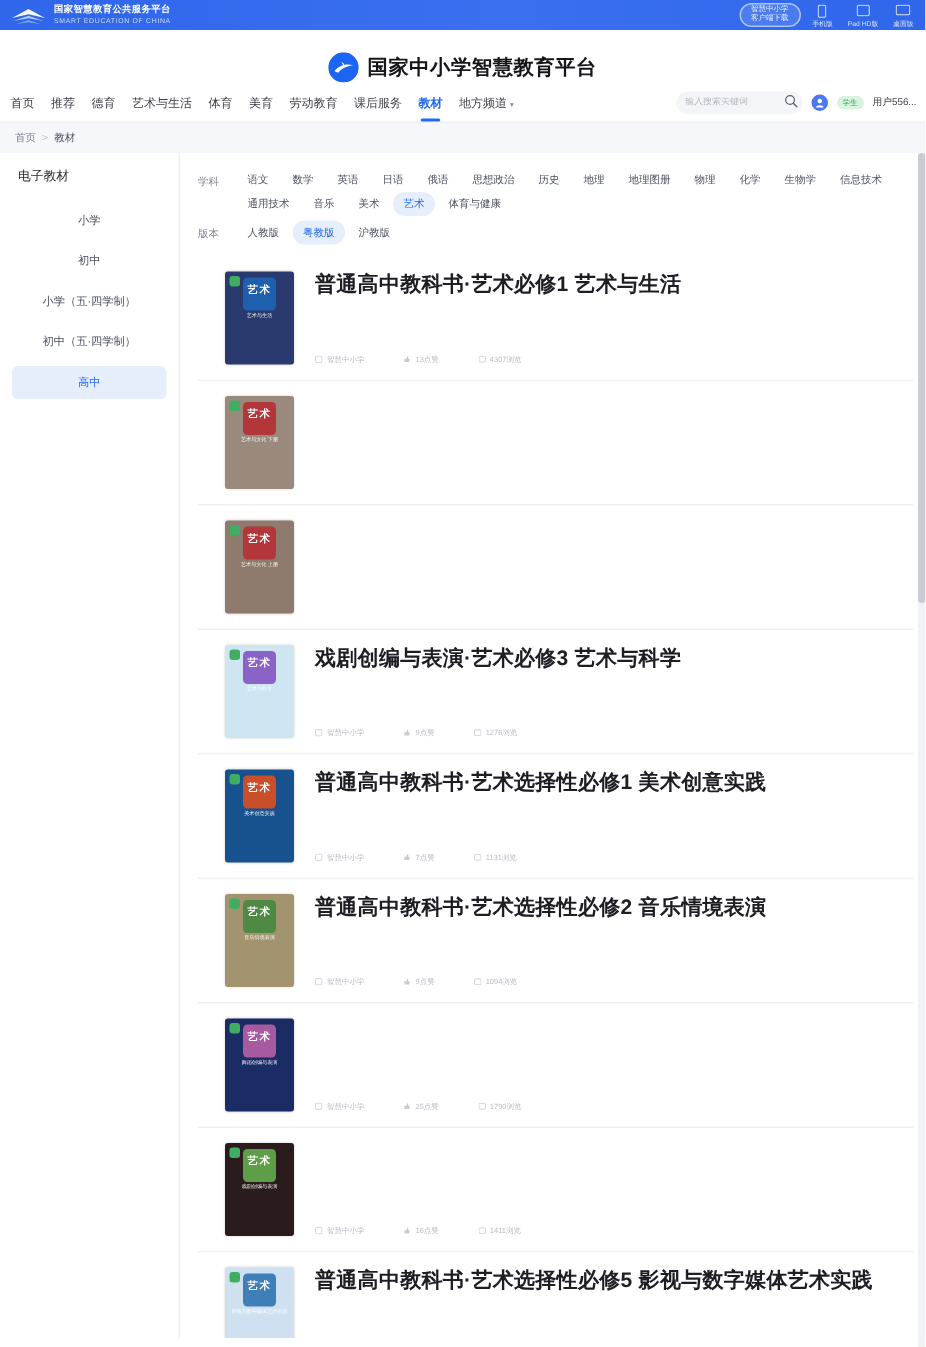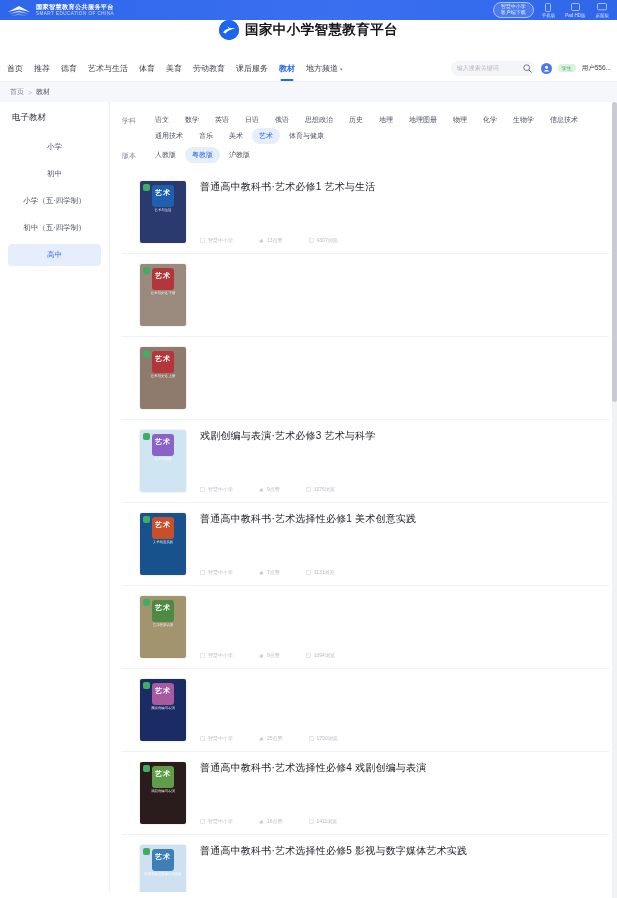--- a/index.html
+++ b/index.html
@@ -43,21 +43,21 @@
   }
   .dl-btn span { display: block; }
   .dev-list { display: flex; align-items: flex-end; gap: 10px; }
   .dev { text-align: center; color: #d8e4fb; }
   .dev-ico { height: 9px; display: flex; align-items: center; justify-content: center; }
   .dev-ico svg { display: block; }
   .dev-label { font-size: 4.5px; margin-top: 1px; white-space: nowrap; }
 
   
   .site-header {
-    height: 35px; background: #fff; display: flex; align-items: flex-start; justify-content: center;
+    height: 35px; background: #fff; display: flex; align-items: flex-end; justify-content: center;
   }
   .brand { display: flex; align-items: center; gap: 6px; }
   .brand-logo { width: 20px; height: 20px; border-radius: 50%; background: #1c64f2; position: relative; }
   .brand-logo svg { position: absolute; inset: 0; }
   .brand-name { font-size: 13.5px; font-weight: bold; color: #15151a; letter-spacing: .4px; }
 
   
   .nav {
     height: 27px; background: #fff; display: flex; align-items: center;
     padding: 0 6px; border-bottom: 1px solid #edeff2; position: relative;
@@ -101,21 +101,21 @@
     padding: 0 10px; gap: 4px; font-size: 7px; color: #7c8190;
   }
   .breadcrumb .bc-link { color: #7c8190; cursor: pointer; }
   .breadcrumb .bc-sep { color: #b6bac4; }
   .breadcrumb .bc-cur { color: #4b5061; }
 
   
   .page { display: flex; height: 790px; background: #f6f7fa; }
 
   .sidebar {
-    width: 110px; background: #ffffff; padding-top: 10px;
+    width: 120px; background: #ffffff; padding-top: 10px;
     border-right: 1px solid #eef0f3; flex: none;
   }
   .sidebar-title {
     font-size: 8.5px; color: #2b2b33; padding: 0 0 0 12px; margin-bottom: 12px;
   }
   .side-item {
     height: 22px; display: flex; align-items: center; justify-content: center;
     font-size: 7.5px; color: #4d5261; margin: 5px 8px; border-radius: 4px; cursor: pointer;
     white-space: nowrap;
   }
@@ -156,21 +156,21 @@
   .cover .cov-sub {
     position: absolute; left: 50%; top: 27px; transform: translateX(-50%);
     font-size: 3.4px; color: #fff; z-index: 3; white-space: nowrap; opacity: .9;
   }
   .cover .cov-plate {
     position: absolute; left: 50%; top: 4px; transform: translateX(-50%);
     width: 22px; height: 22px; border-radius: 3px; z-index: 2;
   }
   .book-main { flex: 1; display: flex; flex-direction: column; }
   .book-title {
-    font-size: 10px; color: #1d1d24; font-weight: normal; letter-spacing: .2px;
+    font-size: 14px; color: #1d1d24; font-weight: bold; letter-spacing: .2px;
     line-height: 1.2;
   }
   .book-meta {
     margin-top: auto; display: flex; align-items: center; gap: 26px;
     font-size: 5px; color: #b7bbc4;
   }
   .meta-item { display: flex; align-items: center; gap: 3px; white-space: nowrap; }
   .meta-item svg { display: block; }
 
   .scrollbar {
@@ -463,20 +463,21 @@
       </div>
 
       <div class="book-row">
         <div class="cover" style="background:#a39470">
           <div class="cov-plate" style="background:#4e8a44"></div>
           <div class="cov-badge"></div>
           <div class="cov-label">艺术</div>
           <div class="cov-sub">音乐情境表演</div>
         </div>
         <div class="book-main">
+          <div class="book-title">普通高中教科书·艺术选择性必修2 音乐情境表演</div>
           <div class="book-meta">
             <span class="meta-item">
                 <svg width="5" height="5" viewBox="0 0 5 5">
                   <rect x=".4" y=".4" width="4.2" height="4.2" rx=".6" fill="none" stroke="#c3c7cf" stroke-width=".5"></rect>
                 </svg>
                 <span>智慧中小学</span>
               </span>
             <span class="meta-item">
                 <svg width="5" height="5" viewBox="0 0 5 5">
                   <path d="M.6 2.2h1v2.2h-1z M1.8 2.2 L2.8.4 3.3.9 3 2.2h1.2l-.5 2.2H1.8z" fill="#c3c7cf"></path>
@@ -525,21 +526,20 @@
       </div>
 
       <div class="book-row">
         <div class="cover" style="background:#2a1c1c">
           <div class="cov-plate" style="background:#5f9e49"></div>
           <div class="cov-badge"></div>
           <div class="cov-label">艺术</div>
           <div class="cov-sub">戏剧创编与表演</div>
         </div>
         <div class="book-main">
-          <div class="book-title">普通高中教科书·艺术选择性必修4 戏剧创编与表演</div>
           <div class="book-meta">
             <span class="meta-item">
                 <svg width="5" height="5" viewBox="0 0 5 5">
                   <rect x=".4" y=".4" width="4.2" height="4.2" rx=".6" fill="none" stroke="#c3c7cf" stroke-width=".5"></rect>
                 </svg>
                 <span>智慧中小学</span>
               </span>
             <span class="meta-item">
                 <svg width="5" height="5" viewBox="0 0 5 5">
                   <path d="M.6 2.2h1v2.2h-1z M1.8 2.2 L2.8.4 3.3.9 3 2.2h1.2l-.5 2.2H1.8z" fill="#c3c7cf"></path>

